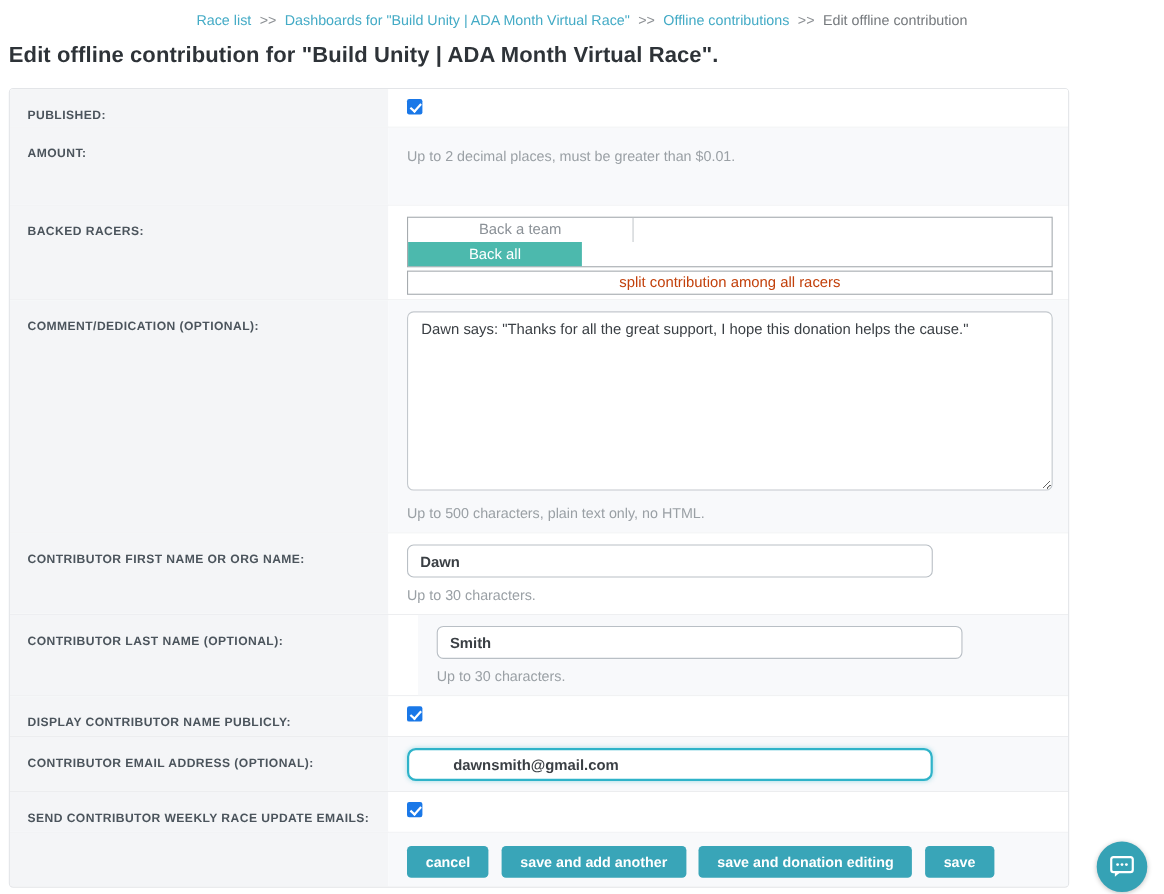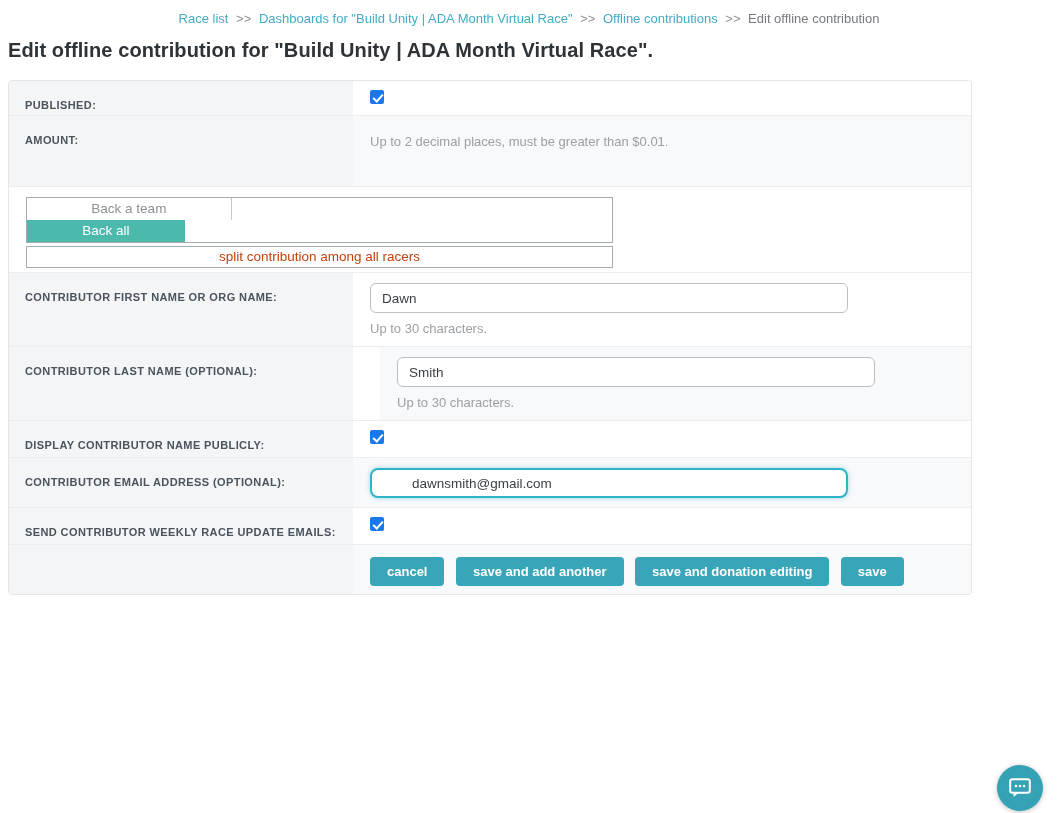--- a/index.html
+++ b/index.html
@@ -98,21 +98,21 @@
     border-radius:6px;
     padding:0 11px;
     font-family:"Liberation Sans", sans-serif;
     font-size:13.5px;
     color:#3a3f44;
     background:#fff;
     outline:none;
     display:block;
   }
   .input-amount { width:170px; }
-  .input-full { width:478px; }
+  .input-full { width:478px;font-weight:bold; }
   .input-focused {
     border:2px solid #2fb3c9;
     border-radius:8px;
     box-shadow:0 0 5px rgba(47,179,201,.45);
     padding-left:40px;
   }
   .help {
     margin-top:8px;
     padding-bottom:10px;
     font-size:13px;
@@ -232,36 +232,48 @@
   <div class="row alt r-amount">
     <div class="cell-label">
       <span>Amount:</span>
     </div>
     <div class="cell-field">
       <div class="help">Up to 2 decimal places, must be greater than $0.01.</div>
     </div>
   </div>
 
   <div class="row r-backed">
+    <div class="cell-label">
+      <span>Backed racers:</span>
+    </div>
     <div class="cell-field">
       <div class="brw">
         <div class="brw-box">
           <div class="brw-tabs">
             <div class="brw-tab sep t2">Back a team</div>
             <div class="brw-tab t3"></div>
           </div>
           <div class="brw-active-row">
             <div class="brw-active">Back all</div>
           </div>
         </div>
         <div class="brw-split">split contribution among all racers</div>
       </div>
     </div>
   </div>
 
+  <div class="row alt r-comment">
+    <div class="cell-label">
+      <span>Comment/dedication (optional):</span>
+    </div>
+    <div class="cell-field">
+      <textarea class="comment-area" style="">Dawn says: "Thanks for all the great support, I hope this donation helps the cause."</textarea>
+      <div class="help">Up to 500 characters, plain text only, no HTML.</div>
+    </div>
+  </div>
 
   <div class="row r-first">
     <div class="cell-label">
       <span>Contributor first name or org name:</span>
     </div>
     <div class="cell-field">
       <input class="text-input input-full" type="text" value="Dawn" style="">
       <div class="help">Up to 30 characters.</div>
     </div>
   </div>

